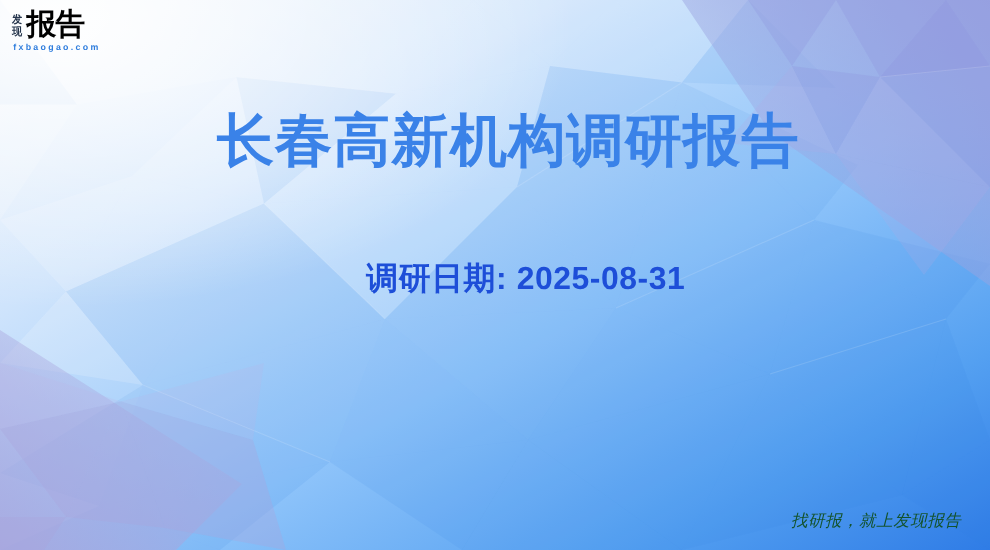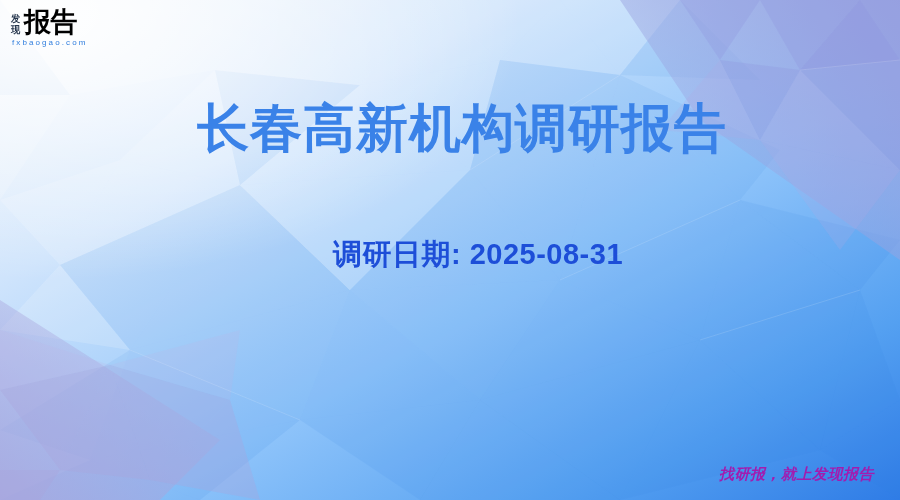--- a/index.html
+++ b/index.html
@@ -62,21 +62,21 @@
     font-size: 27px;
     line-height: 27px;
     font-weight: 700;
     color: #000000;
     letter-spacing: -0.5px;
   }
   #logo-url {
     font-size: 8px;
     line-height: 10px;
     color: #2f7ddd;
-    font-weight: 400;
+    font-weight: 700;
     letter-spacing: 2.1px;
     margin-top: 2px;
     margin-left: 1px;
     white-space: nowrap;
   }
 
   
   #headline-block {
     position: absolute;
     left: 12px;
@@ -113,23 +113,23 @@
     padding-left: 16px;
   }
 
   
   #footer-slogan {
     position: absolute;
     right: 26px;
     bottom: 16px;
     font-size: 15px;
     line-height: 20px;
-    font-weight: 700;
+    font-weight: 400;
     font-style: italic;
-    color: #a21caf;
+    color: #14532d;
     letter-spacing: 0.5px;
     white-space: nowrap;
   }
 </style>
 </head>
 <body>
 
 <div id="slide">
 
   <svg id="bg-poly" viewBox="0 0 900 500" preserveAspectRatio="none" shape-rendering="geometricPrecision">

